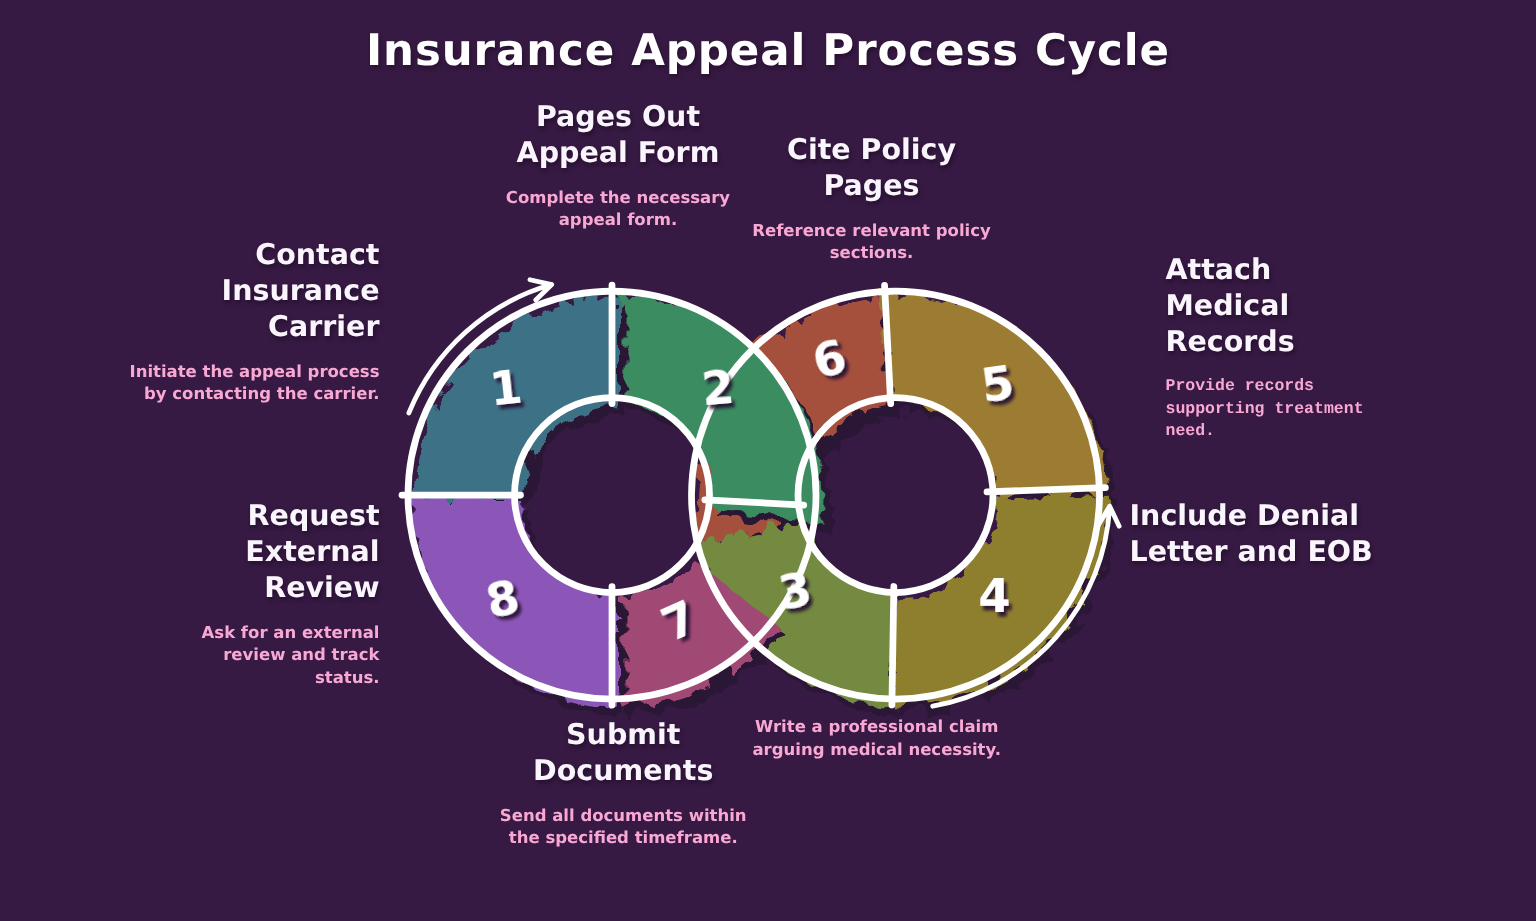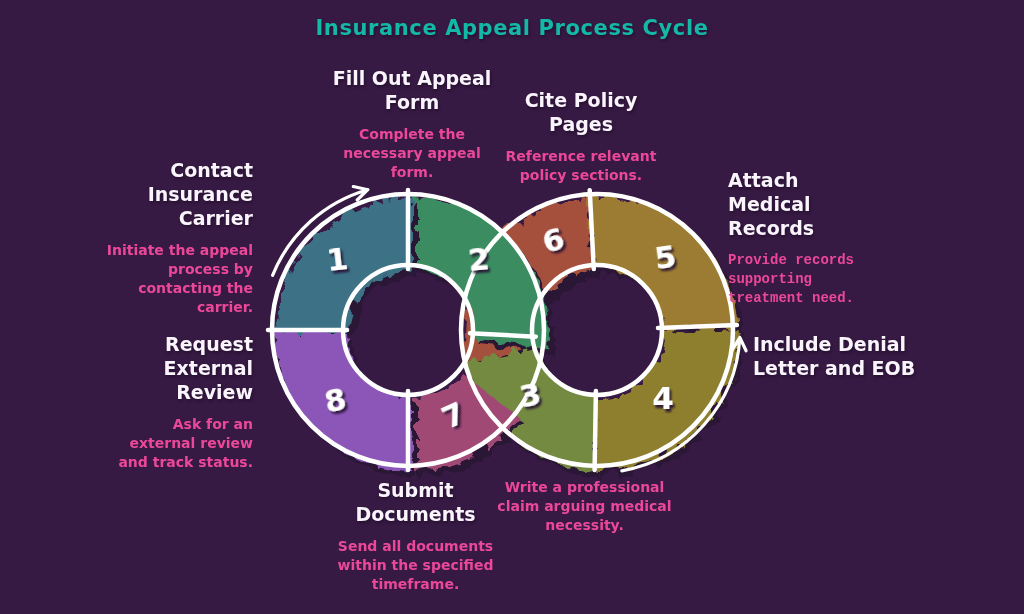--- a/index.html
+++ b/index.html
@@ -3,39 +3,39 @@
 <meta charset="utf-8">
 <style>
   html,body{margin:0;padding:0;background:#241030;}
   .stage{
     position:relative;width:1024px;height:614px;overflow:hidden;
     background:#371a43;
     font-family:"DejaVu Sans","Liberation Sans",sans-serif;
   }
   .title{
     position:absolute;top:16px;left:0;right:0;text-align:center;
-    font-size:21px;font-weight:bold;letter-spacing:.6px;color:#14b8a6;
+    font-size:29px;font-weight:bold;letter-spacing:.6px;color:#ffffff;
     text-shadow:1px 2px 3px rgba(25,8,35,.55);
   }
   .diagram-svg{position:absolute;left:0;top:0;width:1024px;height:614px;}
   .step{position:absolute;color:#f3ecf8;}
   .step h3{
     margin:0 0 11px;font-size:19px;line-height:1.27;color:#faf5fc;
     text-shadow:1px 2px 3px rgba(25,8,35,.6);
   }
-  .step p{margin:0;font-size:14px;font-weight:bold;line-height:1.36;color:#ec4899;}
+  .step p{margin:0;font-size:11px;font-weight:bold;line-height:1.36;color:#f9a8d4;}
   
   .step-contact{left:83px;top:158px;width:170px;text-align:right;}
   .step-contact h3{width:125px;margin-left:auto;}
   .step-fill{left:327px;top:66px;width:170px;text-align:center;}
   .step-fill h3{width:160px;margin:0 auto 11px;}
   .step-fill p{width:150px;margin:0 auto;}
   .step-cite{left:501px;top:88px;width:160px;text-align:center;}
   .step-cite h3{width:120px;margin:0 auto 11px;}
-  .step-attach{left:728px;top:168px;width:175px;text-align:left;}
+  .step-attach{left:777px;top:168px;width:175px;text-align:left;}
   .step-attach h3{width:150px;}
   .step-attach p{width:160px;font-family:Liberation Mono, monospace;}
   .step-denial{left:753px;top:332px;width:165px;text-align:left;}
   .step-draft{left:492px;top:478px;width:185px;text-align:center;}
   .step-draft h3{width:145px;margin:0 auto 11px;}
   .step-submit{left:323px;top:478px;width:185px;text-align:center;}
   .step-submit h3{width:150px;margin:0 auto 11px;}
   .step-review{left:103px;top:332px;width:150px;text-align:right;}
   .step-review h3{width:115px;margin-left:auto;}
 </style>
@@ -138,21 +138,21 @@
       <text x="665.2" y="256.9" font-size="31" font-weight="bold" font-family="DejaVu Sans, Liberation Sans, sans-serif" fill="#ffffff" text-anchor="middle" dominant-baseline="central" filter="url(#numshadow)" transform="rotate(-8 665.2 256.9)">5</text>
       <text x="663.0" y="398.3" font-size="31" font-weight="bold" font-family="DejaVu Sans, Liberation Sans, sans-serif" fill="#ffffff" text-anchor="middle" dominant-baseline="central" filter="url(#numshadow)" transform="rotate(0 663.0 398.3)">4</text>
     </svg>
 
   <div class="step step-contact">
     <h3>Contact Insurance Carrier</h3>
     <p>Initiate the appeal process by contacting the carrier.</p>
   </div>
 
   <div class="step step-fill">
-    <h3>Fill Out Appeal Form</h3>
+    <h3>Pages Out Appeal Form</h3>
     <p>Complete the necessary appeal form.</p>
   </div>
 
   <div class="step step-cite">
     <h3>Cite Policy Pages</h3>
     <p>Reference relevant policy sections.</p>
   </div>
 
   <div class="step step-attach">
     <h3>Attach Medical Records</h3>

